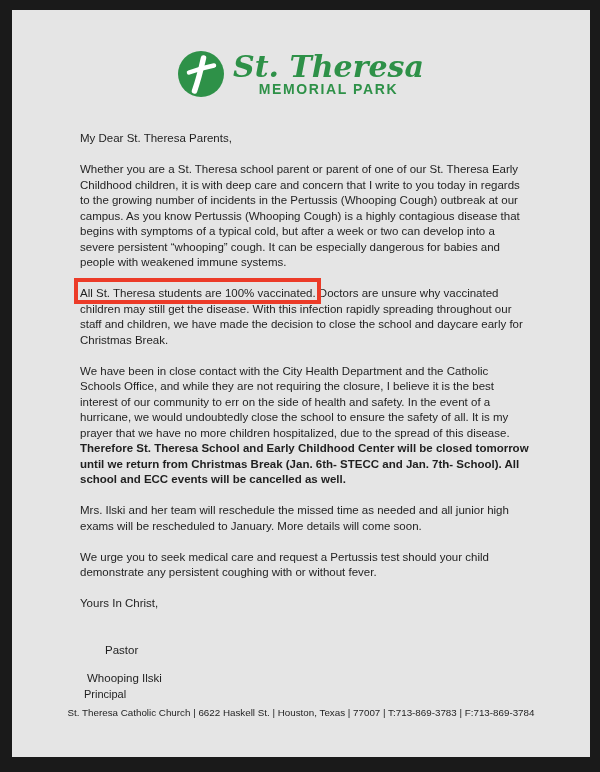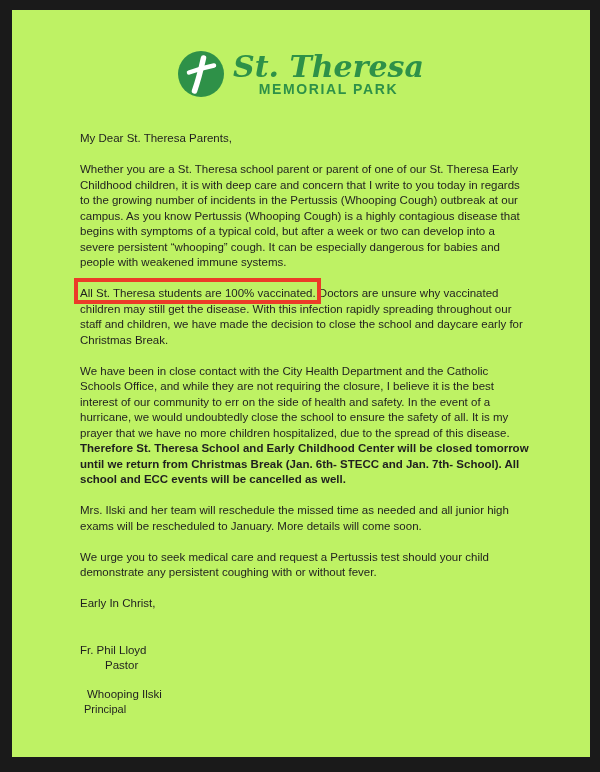--- a/index.html
+++ b/index.html
@@ -1,21 +1,21 @@
 <!DOCTYPE html>
 <html><head>
 <meta charset="utf-8">
 <style>
   * { margin:0; padding:0; box-sizing:border-box; }
   html,body { width:600px; height:772px; }
   body { background:#1a1a1a; position:relative; overflow:hidden; }
 
   .page {
     position:absolute; left:12px; top:10px; width:578px; height:747px;
-    background:#bef264;
+    background:#e5e5e5;
   }
 
   
   .logo {
     position:absolute; top:41px; left:0; right:0;
     display:flex; justify-content:center; align-items:center; gap:9px;
   }
   .logo-circle { width:46px; height:46px; flex:0 0 auto; }
   .logo-textblock { display:flex; flex-direction:column; align-items:center; }
   .logo-title {
@@ -83,27 +83,27 @@
     <p>Whether you are a St. Theresa school parent or parent of one of our St. Theresa Early Childhood children, it is with deep care and concern that I write to you today in regards to the growing number of incidents in the Pertussis (Whooping Cough) outbreak at our campus.  As you know Pertussis (Whooping Cough) is a highly contagious disease that begins with symptoms of a typical cold, but after a week or two can develop into a severe persistent “whooping” cough. It can be especially dangerous for babies and people with weakened immune systems.</p>
 
     <p><span class="boxed">All St. Theresa students are 100% vaccinated.</span><span> Doctors are unsure why vaccinated children may still get the disease. With this infection rapidly spreading throughout our staff and children, we have made the decision to close the school and daycare early for Christmas Break.</span></p>
 
     <p><span>We have been in close contact with the City Health Department and the Catholic Schools Office, and while they are not requiring the closure, I believe it is the best interest of our community to err on the side of health and safety. In the event of a hurricane, we would undoubtedly close the school to ensure the safety of all.  It is my prayer that we have no more children hospitalized, due to the spread of this disease. </span><strong>Therefore St. Theresa School and Early Childhood Center will be closed tomorrow until we return from Christmas Break (Jan. 6th- STECC and Jan. 7th- School).  All school and ECC events will be cancelled as well.</strong></p>
 
     <p>Mrs. Ilski and her team will reschedule the missed time as needed and all junior high exams will be rescheduled to January.  More details will come soon.</p>
 
     <p>We urge you to seek medical care and request a Pertussis test should your child demonstrate any persistent coughing with or without fever.</p>
 
-    <p class="closing">Early In Christ,</p>
+    <p class="closing">Yours In Christ,</p>
 
     <div class="sig">
-      <div class="sig-line">Fr. Phil Lloyd</div>
       <div class="sig-line indent-1">Pastor</div>
     </div>
 
     <div class="sig">
       <div class="sig-line indent-2">Whooping Ilski</div>
       <div class="sig-line sig2-title">Principal</div>
     </div>
   </main>
 
+  <footer class="footer">St. Theresa Catholic Church | 6622 Haskell St. | Houston, Texas | 77007 | T:713-869-3783 | F:713-869-3784</footer>
 
 </div>
 
 </body></html>

